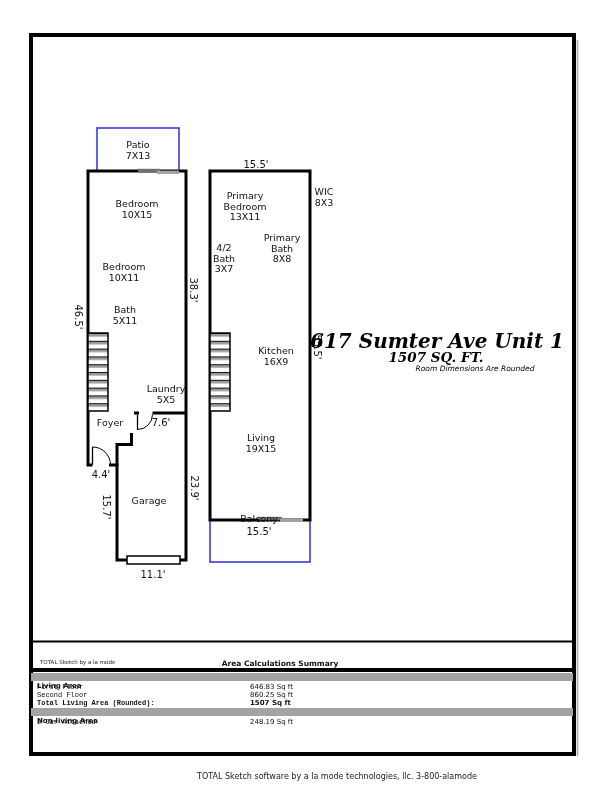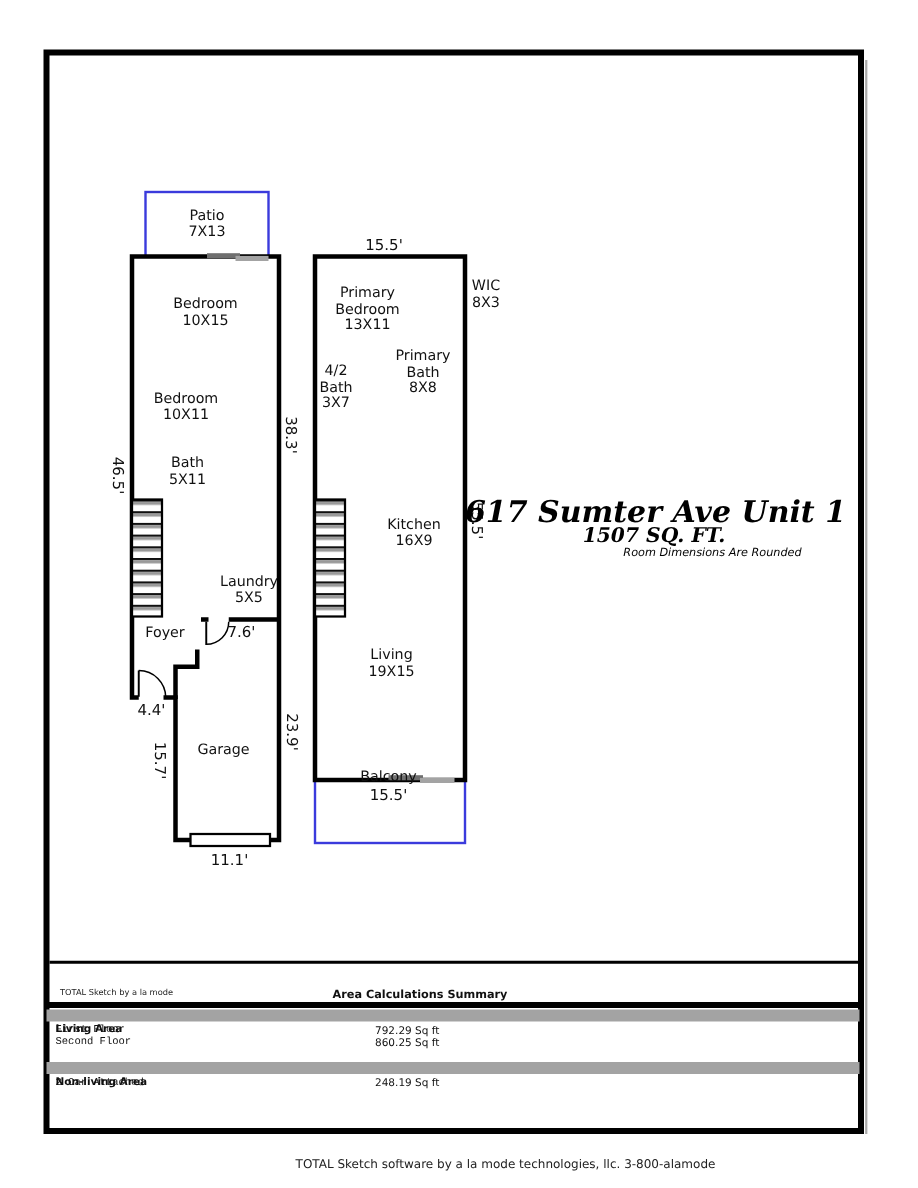--- a/index.html
+++ b/index.html
@@ -153,25 +153,29 @@
 
   <div class="tbl-brand">TOTAL Sketch by a la mode</div>
   <div class="tbl-title">Area Calculations Summary</div>
   <div class="bar" style="top:668px;height:4px;"></div>
 
   <div class="band" style="top:673px;">
     <span>Living Area</span>
   </div>
   <div class="trow" style="top:683px;">
     <span class="tl">First Floor</span>
-    <span class="tv">792.29 Sq ft</span>
+    <span class="tv">646.83 Sq ft</span>
   </div>
   <div class="trow" style="top:691px;">
     <span class="tl">Second Floor</span>
     <span class="tv">860.25 Sq ft</span>
+  </div>
+  <div class="trow b" style="top:699px;">
+    <span class="tl">Total Living Area (Rounded):</span>
+    <span class="tv">1507 Sq ft</span>
   </div>
   <div class="band" style="top:708px;">
     <span>Non-living Area</span>
   </div>
   <div class="trow" style="top:718px;">
     <span class="tl">2 Car Attached</span>
     <span class="tv">248.19 Sq ft</span>
   </div>
 
   <div class="footer">TOTAL Sketch software by a la mode technologies, llc. 3-800-alamode</div>

